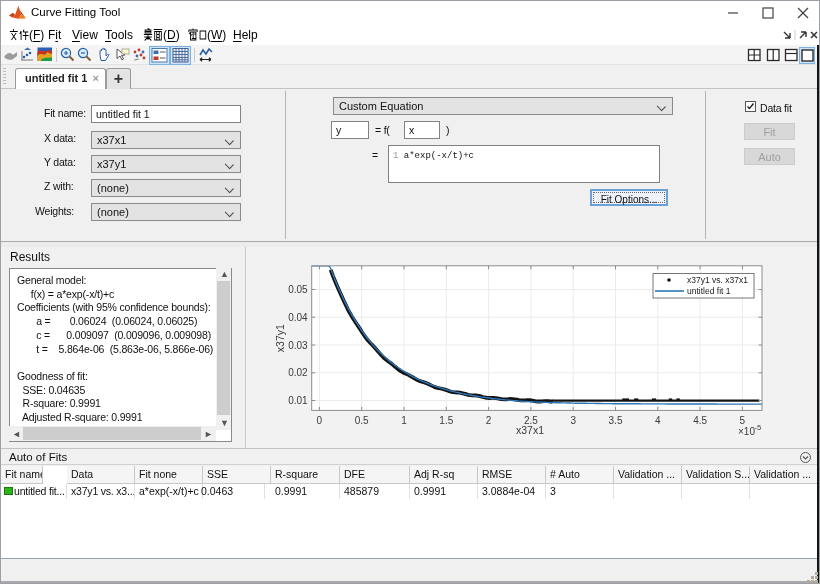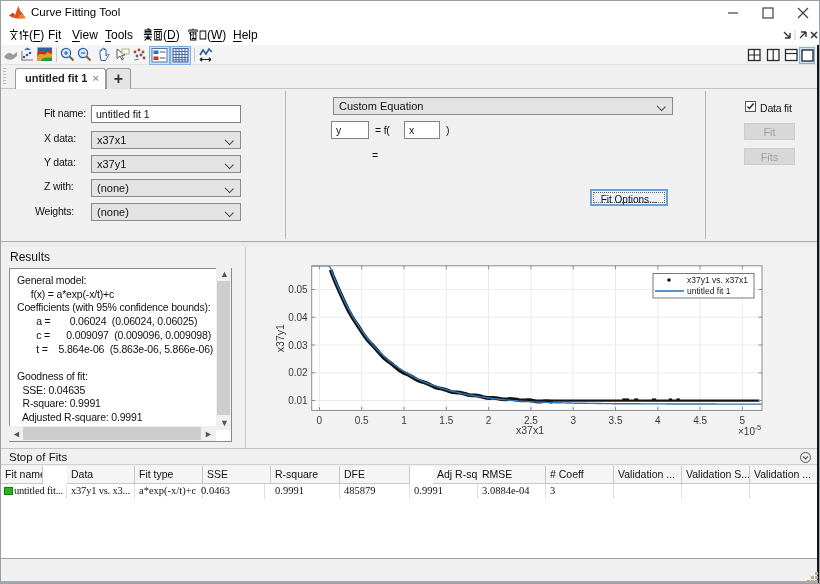--- a/index.html
+++ b/index.html
@@ -33,21 +33,21 @@
 #resbox { left:8px; top:267px; width:223px; height:174px; background:#fff; border:1px solid #8a8a8a; }
 #restext { left:16px; top:273px; width:210px; font-size:10.5px; letter-spacing:-0.18px; color:#111; line-height:13.7px; white-space:pre; }
 
 .sb { position:absolute; background:#f0f0f0; }
 .sb-thumb { position:absolute; background:#cdcdcd; }
 .sb-arrow { position:absolute; font-size:9px; color:#555; }
 
 #tof-bar { left:0; top:447px; width:818px; height:17px; background:#f0f0f0; border-top:1px solid #c3c3c3; border-bottom:1px solid #d0d0d0; font-size:11.5px; color:#111; }
 #tof-table { left:0; top:465px; width:818px; height:93px; background:#ffffff; border-bottom:1px solid #9aa4b0;}
 .th { position:absolute; top:0; height:18px; white-space:nowrap; overflow:hidden; background:#f5f5f5; border-right:1px solid #c8c8c8; border-bottom:1px solid #c8c8c8; font-size:10.5px; color:#111; padding:2px 0 0 4px; }
-.td { position:absolute; top:18px; height:15px; border-right:1px solid #e0e0e0; font-size:10.5px; color:#111; padding:1px 0 0 4px; white-space:nowrap; overflow:hidden;font-family:Liberation Serif, serif;}
+.td { position:absolute; top:18px; height:15px; border-right:1px solid #e0e0e0; font-size:10.5px; color:#111; padding:1px 0 0 4px; white-space:nowrap; overflow:hidden;}
 
 #statusbar { left:0; top:559px; width:818px; height:21px; background:#f0f0f0; }
 </style>
 </head>
 <body>
 
 <div class="abs" id="titlebar"></div>
 <svg class="abs" style="left:8px;top:4px" width="17" height="15" viewBox="0 0 17 15">
  <polygon points="0,10.5 3.8,7.8 6.2,9.8 3.2,12.4" fill="#cb4018"></polygon>
  <polygon points="6.2,9.8 9.3,0.8 12.2,9.3 9.6,13.8 3.2,12.4" fill="#e0531d"></polygon>
@@ -205,32 +205,33 @@
  <div class="dd" style="left:74px;top:90px;width:150px;height:18px;">(none)</div>
  <div class="lbl" style="left:18px;top:116px">Weights:</div>
  <div class="dd" style="left:74px;top:114px;width:150px;height:18px;">(none)</div>
 
  <div class="dd" style="left:316px;top:8px;width:340px;height:18px;">Custom Equation</div>
  <div class="tfield" style="left:314px;top:32px;width:38px;height:18px;">y</div>
  <div class="lbl" style="left:358px;top:35px">= f(</div>
  <div class="tfield" style="left:387px;top:32px;width:36px;height:18px;">x</div>
  <div class="lbl" style="left:429px;top:35px">)</div>
  <div class="lbl" style="left:355px;top:60px">=</div>
+ <div class="tfield" style="left:371px;top:56px;width:272px;height:38px;font-family:'Liberation Mono',monospace;font-size:9px;padding-top:3px;"><span style="color:#999">1 </span>a*exp(-x/t)+c</div>
  <div class="abs" style="left:573px;top:100px;width:78px;height:17px;background:#eef3fa;border:2px solid #69a1d8;">
    <div style="position:absolute;left:1px;top:1px;right:1px;bottom:1px;border:1px dotted #666;text-align:center;font-size:10px;color:#111;padding-top:1px;">Fit Options...</div>
  </div>
 
  <div class="abs" style="left:728px;top:12px;width:11px;height:11px;background:#fff;border:1px solid #555;">
    <svg width="9" height="9" viewBox="0 0 9 9" style="position:absolute;left:0;top:0">
         <path d="M1.5,4.5 L3.5,6.5 L7.5,1.5" stroke="#222" stroke-width="1.4" fill="none"></path>
       </svg>
  </div>
  <div class="lbl" style="left:743px;top:13px">Data fit</div>
  <div class="btn-dis" style="left:727px;top:34px;width:51px;height:17px;padding-top:2px;">Fit</div>
- <div class="btn-dis" style="left:727px;top:59px;width:51px;height:17px;padding-top:2px;">Fits</div>
+ <div class="btn-dis" style="left:727px;top:59px;width:51px;height:17px;padding-top:2px;">Auto</div>
 </div>
 
 <div class="abs" style="left:0;top:240px;width:818px;height:1px;background:#a9a9a9;"></div>
 <div class="abs" style="left:0;top:241px;width:818px;height:5px;background:#ececec;"></div>
 
 <div class="abs" id="results-label">Results</div>
 <div class="abs" id="resbox"></div>
 <div class="abs" id="restext">General model:
      f(x) = a*exp(-x/t)+c
 Coefficients (with 95% confidence bounds):
@@ -293,37 +294,37 @@
 <text x="492.0" y="188.0" font-size="10" fill="#3a3a3a">×10</text>
     <text x="508.5" y="183.0" font-size="7.5" fill="#3a3a3a">-5</text>
 <rect x="407.0" y="26.5" width="101" height="24.5" fill="#ffffff" stroke="#777777" stroke-width="1"></rect>
 <circle cx="423.0" cy="33.0" r="1.8" fill="#111"></circle>
 <text x="441.0" y="36.0" font-size="8.5" fill="#222">x37y1 vs. x37x1</text>
 <line x1="409.0" y1="44.0" x2="438.0" y2="44.0" stroke="#2e76b5" stroke-width="1.6"></line>
 <text x="441.0" y="47.0" font-size="8.5" fill="#222">untitled fit 1</text>
 </svg>
 
 <div class="abs" id="tof-bar">
-    <span style="position:absolute;left:8px;top:2px;">Stop of Fits</span>
+    <span style="position:absolute;left:8px;top:2px;">Auto of Fits</span>
  <svg style="position:absolute;right:8px;top:3px" width="11" height="11" viewBox="0 0 11 11">
       <circle cx="5.5" cy="5.5" r="5" fill="none" stroke="#555" stroke-width="1"></circle>
       <path d="M3,4.5 L5.5,7 L8,4.5" stroke="#555" stroke-width="1.2" fill="none"></path>
     </svg>
 </div>
 <div class="abs" id="tof-table"></div>
 <div class="abs" style="left:0;top:465px;width:818px;height:33px;">
     <div class="th" style="left:0px;width:42px"><span>Fit name <span style="color:#555;font-size:8px">▲</span></span></div>
     <div class="th" style="left:66px;width:68px">Data</div>
-    <div class="th" style="left:134px;width:68px">Fit type</div>
+    <div class="th" style="left:134px;width:68px">Fit none</div>
     <div class="th" style="left:202px;width:68px">SSE</div>
     <div class="th" style="left:270px;width:69px">R-square</div>
     <div class="th" style="left:339px;width:70px">DFE</div>
-    <div class="th" style="left:432px;width:68px">Adj R-sq</div>
+    <div class="th" style="left:409px;width:68px">Adj R-sq</div>
     <div class="th" style="left:477px;width:68px">RMSE</div>
-    <div class="th" style="left:545px;width:68px"># Coeff</div>
+    <div class="th" style="left:545px;width:68px"># Auto</div>
     <div class="th" style="left:613px;width:68px">Validation ...</div>
     <div class="th" style="left:681px;width:68px">Validation S...</div>
     <div class="th" style="left:749px;width:69px">Validation ...</div>
     <div class="td" style="left:0px;width:66px;padding-left:13px;letter-spacing:-0.2px">untitled fit...</div>
     <div class="td" style="left:66px;width:68px;padding-left:4px;letter-spacing:-0.2px">x37y1 vs. x3...</div>
     <div class="td" style="left:134px;width:68px;padding-left:4px">a*exp(-x/t)+c</div>
     <div class="td" style="left:196px;width:68px;padding-left:4px">0.0463</div>
     <div class="td" style="left:270px;width:69px;padding-left:4px">0.9991</div>
     <div class="td" style="left:339px;width:70px;padding-left:4px">485879</div>
     <div class="td" style="left:409px;width:68px;padding-left:4px">0.9991</div>

